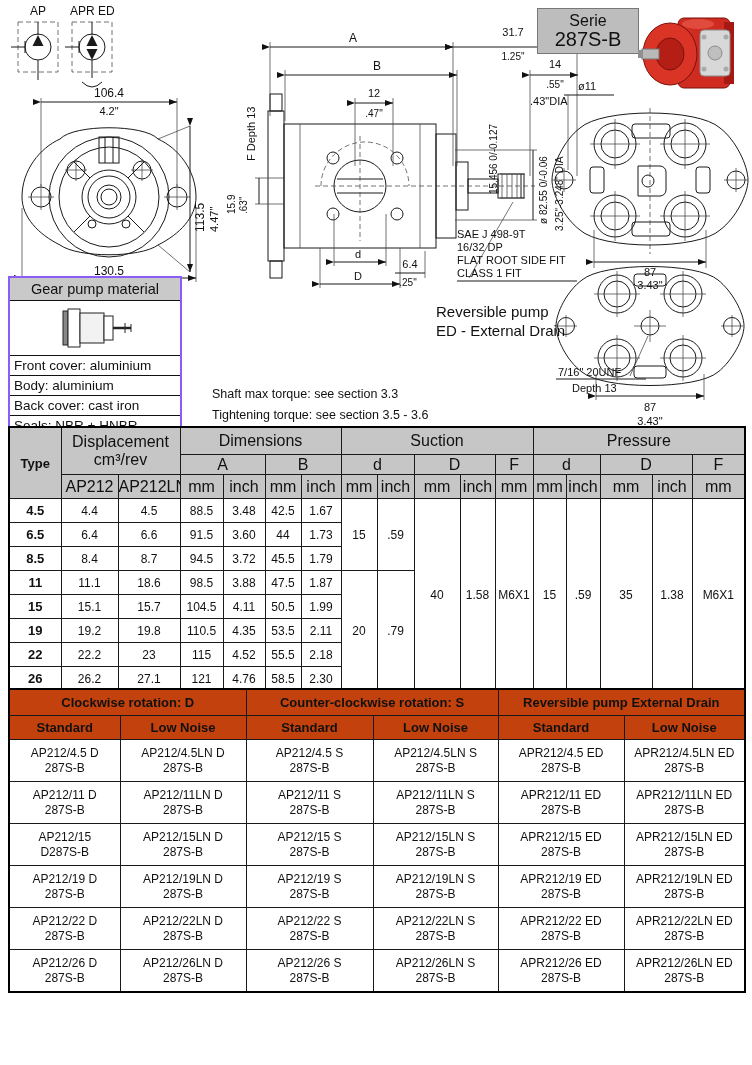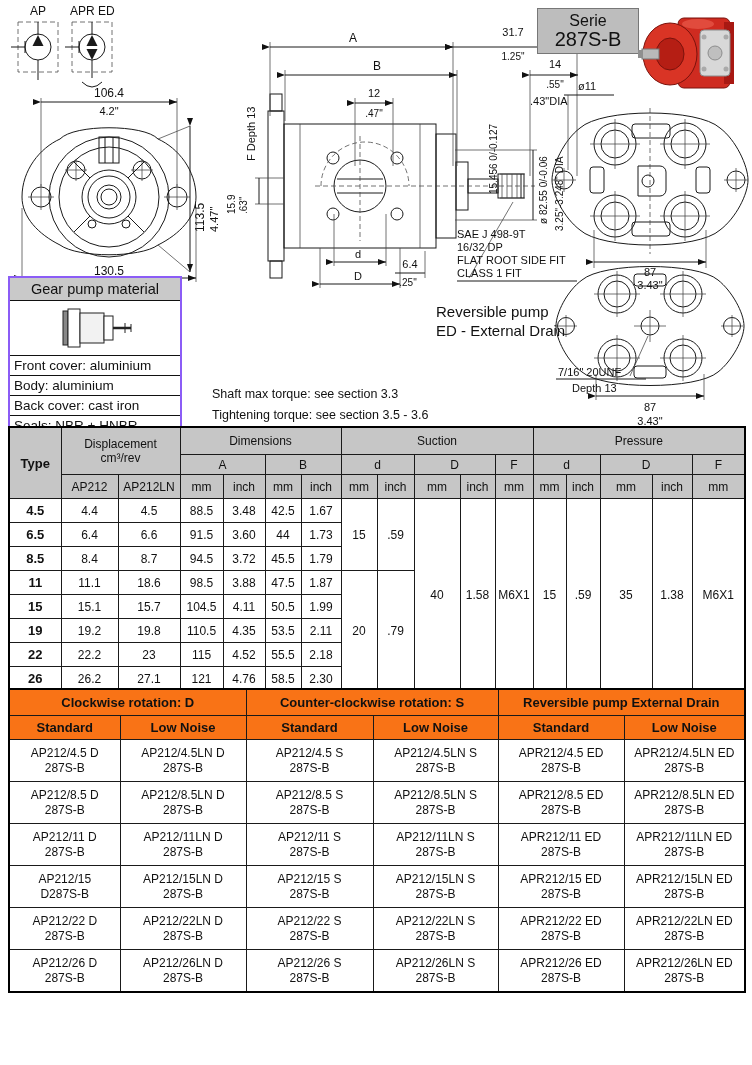--- a/index.html
+++ b/index.html
@@ -30,26 +30,26 @@
   #material-box .mat-img{height:54px;display:flex;align-items:center;justify-content:center;}
   #material-box .mat-row{border-top:1px solid #111;height:19px;font-size:13.5px;line-height:19px;padding-left:4px;}
 
   
   table{border-collapse:collapse;table-layout:fixed;background:#fff;}
   #dims-wrap{position:absolute;left:8px;top:426px;}
   #models-wrap{position:absolute;left:8px;top:688px;}
   #dims-table,#models-table{border:2px solid #000;width:736px;}
   #dims-table th,#dims-table td,#models-table th,#models-table td{
       border:1px solid #1a1a1a;text-align:center;vertical-align:middle;padding:0;overflow:hidden;}
-  #dims-table thead th{background:#c6c6c6;font-weight:normal;font-size:12px;white-space:pre-line;}
+  #dims-table thead th{background:#c6c6c6;font-weight:normal;font-size:16px;white-space:pre-line;}
   #dims-table thead tr.h1 th{height:26px;} #dims-table thead tr.h2 th{height:19px;} #dims-table thead tr.h3 th{height:23px;}
   #dims-table thead th.bold{font-weight:bold;font-size:13px;}
   #dims-table tbody td{font-size:12px;height:23px;}
   #dims-table tbody td.type-cell{font-weight:bold;font-size:13px;}
-  #models-table thead th{background:#f97316;font-weight:600;font-size:13px;}
+  #models-table thead th{background:#c2410c;font-weight:600;font-size:13px;}
   #models-table thead tr.g1 th{height:25px;} #models-table thead tr.g2 th{height:23px;}
   #models-table tbody td{font-size:12px;height:41px;white-space:pre-line;line-height:15px;}
 </style>
 </head>
 <body>
 
 <div class="page">
 
   <svg style="left:10px;top:2px" width="130" height="108" viewBox="0 0 130 108">
     <text class="s12" x="20" y="13">AP</text>
@@ -555,34 +555,20 @@
             <td>AP212/4.5 S
 287S-B</td>
             <td>AP212/4.5LN S
 287S-B</td>
             <td>APR212/4.5 ED
 287S-B</td>
             <td>APR212/4.5LN ED
 287S-B</td>
           </tr>
           <tr>
-            <td>AP212/8.5 D
-287S-B</td>
-            <td>AP212/8.5LN D
-287S-B</td>
-            <td>AP212/8.5 S
-287S-B</td>
-            <td>AP212/8.5LN S
-287S-B</td>
-            <td>APR212/8.5 ED
-287S-B</td>
-            <td>APR212/8.5LN ED
-287S-B</td>
-          </tr>
-          <tr>
             <td>AP212/11 D
 287S-B</td>
             <td>AP212/11LN D
 287S-B</td>
             <td>AP212/11 S
 287S-B</td>
             <td>AP212/11LN S
 287S-B</td>
             <td>APR212/11 ED
 287S-B</td>
@@ -597,20 +583,34 @@
             <td>AP212/15 S
 287S-B</td>
             <td>AP212/15LN S
 287S-B</td>
             <td>APR212/15 ED
 287S-B</td>
             <td>APR212/15LN ED
 287S-B</td>
           </tr>
           <tr>
+            <td>AP212/19 D
+287S-B</td>
+            <td>AP212/19LN D
+287S-B</td>
+            <td>AP212/19 S
+287S-B</td>
+            <td>AP212/19LN S
+287S-B</td>
+            <td>APR212/19 ED
+287S-B</td>
+            <td>APR212/19LN ED
+287S-B</td>
+          </tr>
+          <tr>
             <td>AP212/22 D
 287S-B</td>
             <td>AP212/22LN D
 287S-B</td>
             <td>AP212/22 S
 287S-B</td>
             <td>AP212/22LN S
 287S-B</td>
             <td>APR212/22 ED
 287S-B</td>

